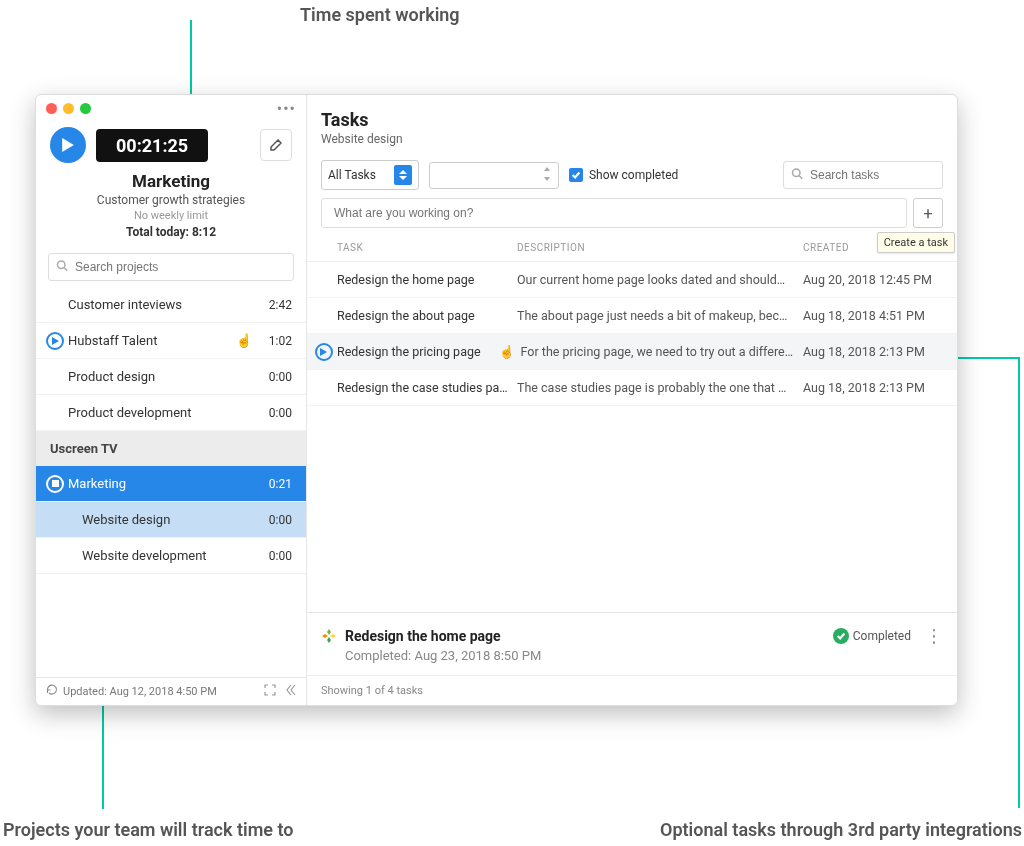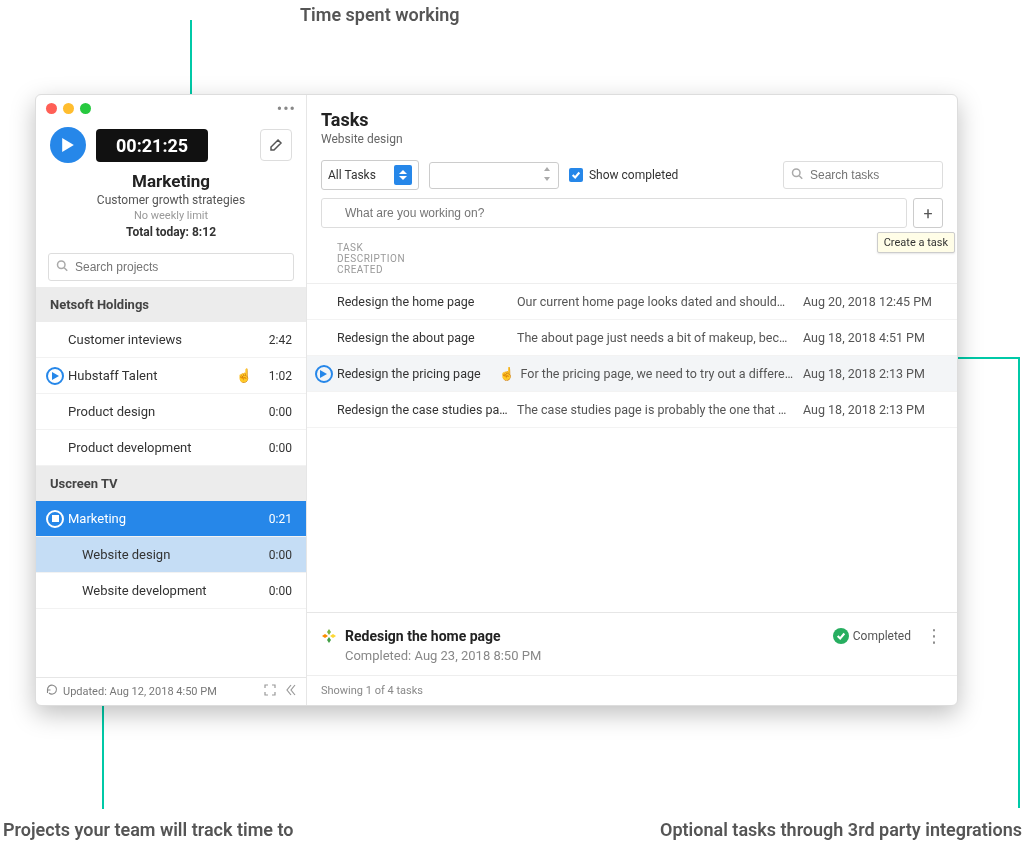--- a/index.html
+++ b/index.html
@@ -136,33 +136,33 @@
   .sel-caret{width:18px;height:20px;background:#2687e9;border-radius:2px;display:flex;flex-direction:column;align-items:center;justify-content:center;gap:2px;}
   .sel-caret::before{content:"";border-left:4px solid transparent;border-right:4px solid transparent;border-bottom:4px solid #fff;}
   .sel-caret::after{content:"";border-left:4px solid transparent;border-right:4px solid transparent;border-top:4px solid #fff;}
   .sel2{width:130px;justify-content:flex-end;}
   .chk{display:flex;align-items:center;gap:6px;font-size:12px;color:#333;cursor:pointer;}
   .chk-box{width:14px;height:14px;background:#2687e9;border-radius:2px;display:flex;align-items:center;justify-content:center;}
   .chk-box svg{stroke:#fff;fill:none;stroke-width:2.5px;}
   .search-tasks{margin-left:auto;width:160px;}
   .addtask-row{display:flex;align-items:center;padding:0 14px 6px;gap:6px;position:relative;}
   .addtask-input{
-    flex:1;border:1px solid #ddd;border-radius:3px;padding:7px 23px;font-size:12px;
+    flex:1;border:1px solid #ddd;border-radius:3px;padding:7px 12px;font-size:12px;
   }
   .add-btn{
     width:30px;height:30px;border:1px solid #ccc;border-radius:3px;
     display:flex;align-items:center;justify-content:center;font-size:16px;color:#555;cursor:pointer;
   }
   .tooltip{
     position:absolute;right:2px;top:34px;background:#fffde7;border:1px solid #ccc;
     padding:3px 6px;font-size:11px;border-radius:2px;box-shadow:0 1px 2px rgba(0,0,0,0.1);
   }
   .theadrow{
     display:flex;padding:8px 14px 8px 30px;font-size:10px;color:#999;text-transform:uppercase;
-    letter-spacing:0.5px;border-bottom:1px solid #eee;flex-direction:column;
+    letter-spacing:0.5px;border-bottom:1px solid #eee;
   }
   .col-task{width:180px;}
   .col-desc{flex:1;}
   .col-created{width:140px;}
   .task-row{
     display:flex;align-items:center;padding:10px 14px 10px 30px;font-size:12.5px;
     border-bottom:1px solid #f3f3f3;cursor:pointer;position:relative;
   }
   .task-row.selected{background:#f3f5f7;}
   .task-row .col-desc{color:#555;white-space:nowrap;overflow:hidden;text-overflow:ellipsis;padding-right:10px;}
@@ -234,21 +234,20 @@
         <span class="search-icon">
           <svg width="12" height="12" viewBox="0 0 16 16" fill="none" stroke="#aaa" stroke-width="2">
               <circle cx="7" cy="7" r="5"></circle>
               <path d="M11 11 L15 15"></path>
             </svg>
         </span>
         <input class="search-input" placeholder="Search projects" style="">
       </div>
     </div>
     <div class="proj-list" id="proj-list">
-        <div class="group-header">Netsoft Holdings</div>
         <div class="proj-item">
           <span>Customer inteviews</span>
           <span class="time">2:42</span>
         </div>
         <div class="proj-item">
           <span class="play-small">
             <svg width="7" height="8" viewBox="0 0 7 8">
               <path d="M0 0 L7 4 L0 8 Z"></path>
             </svg>
           </span>

